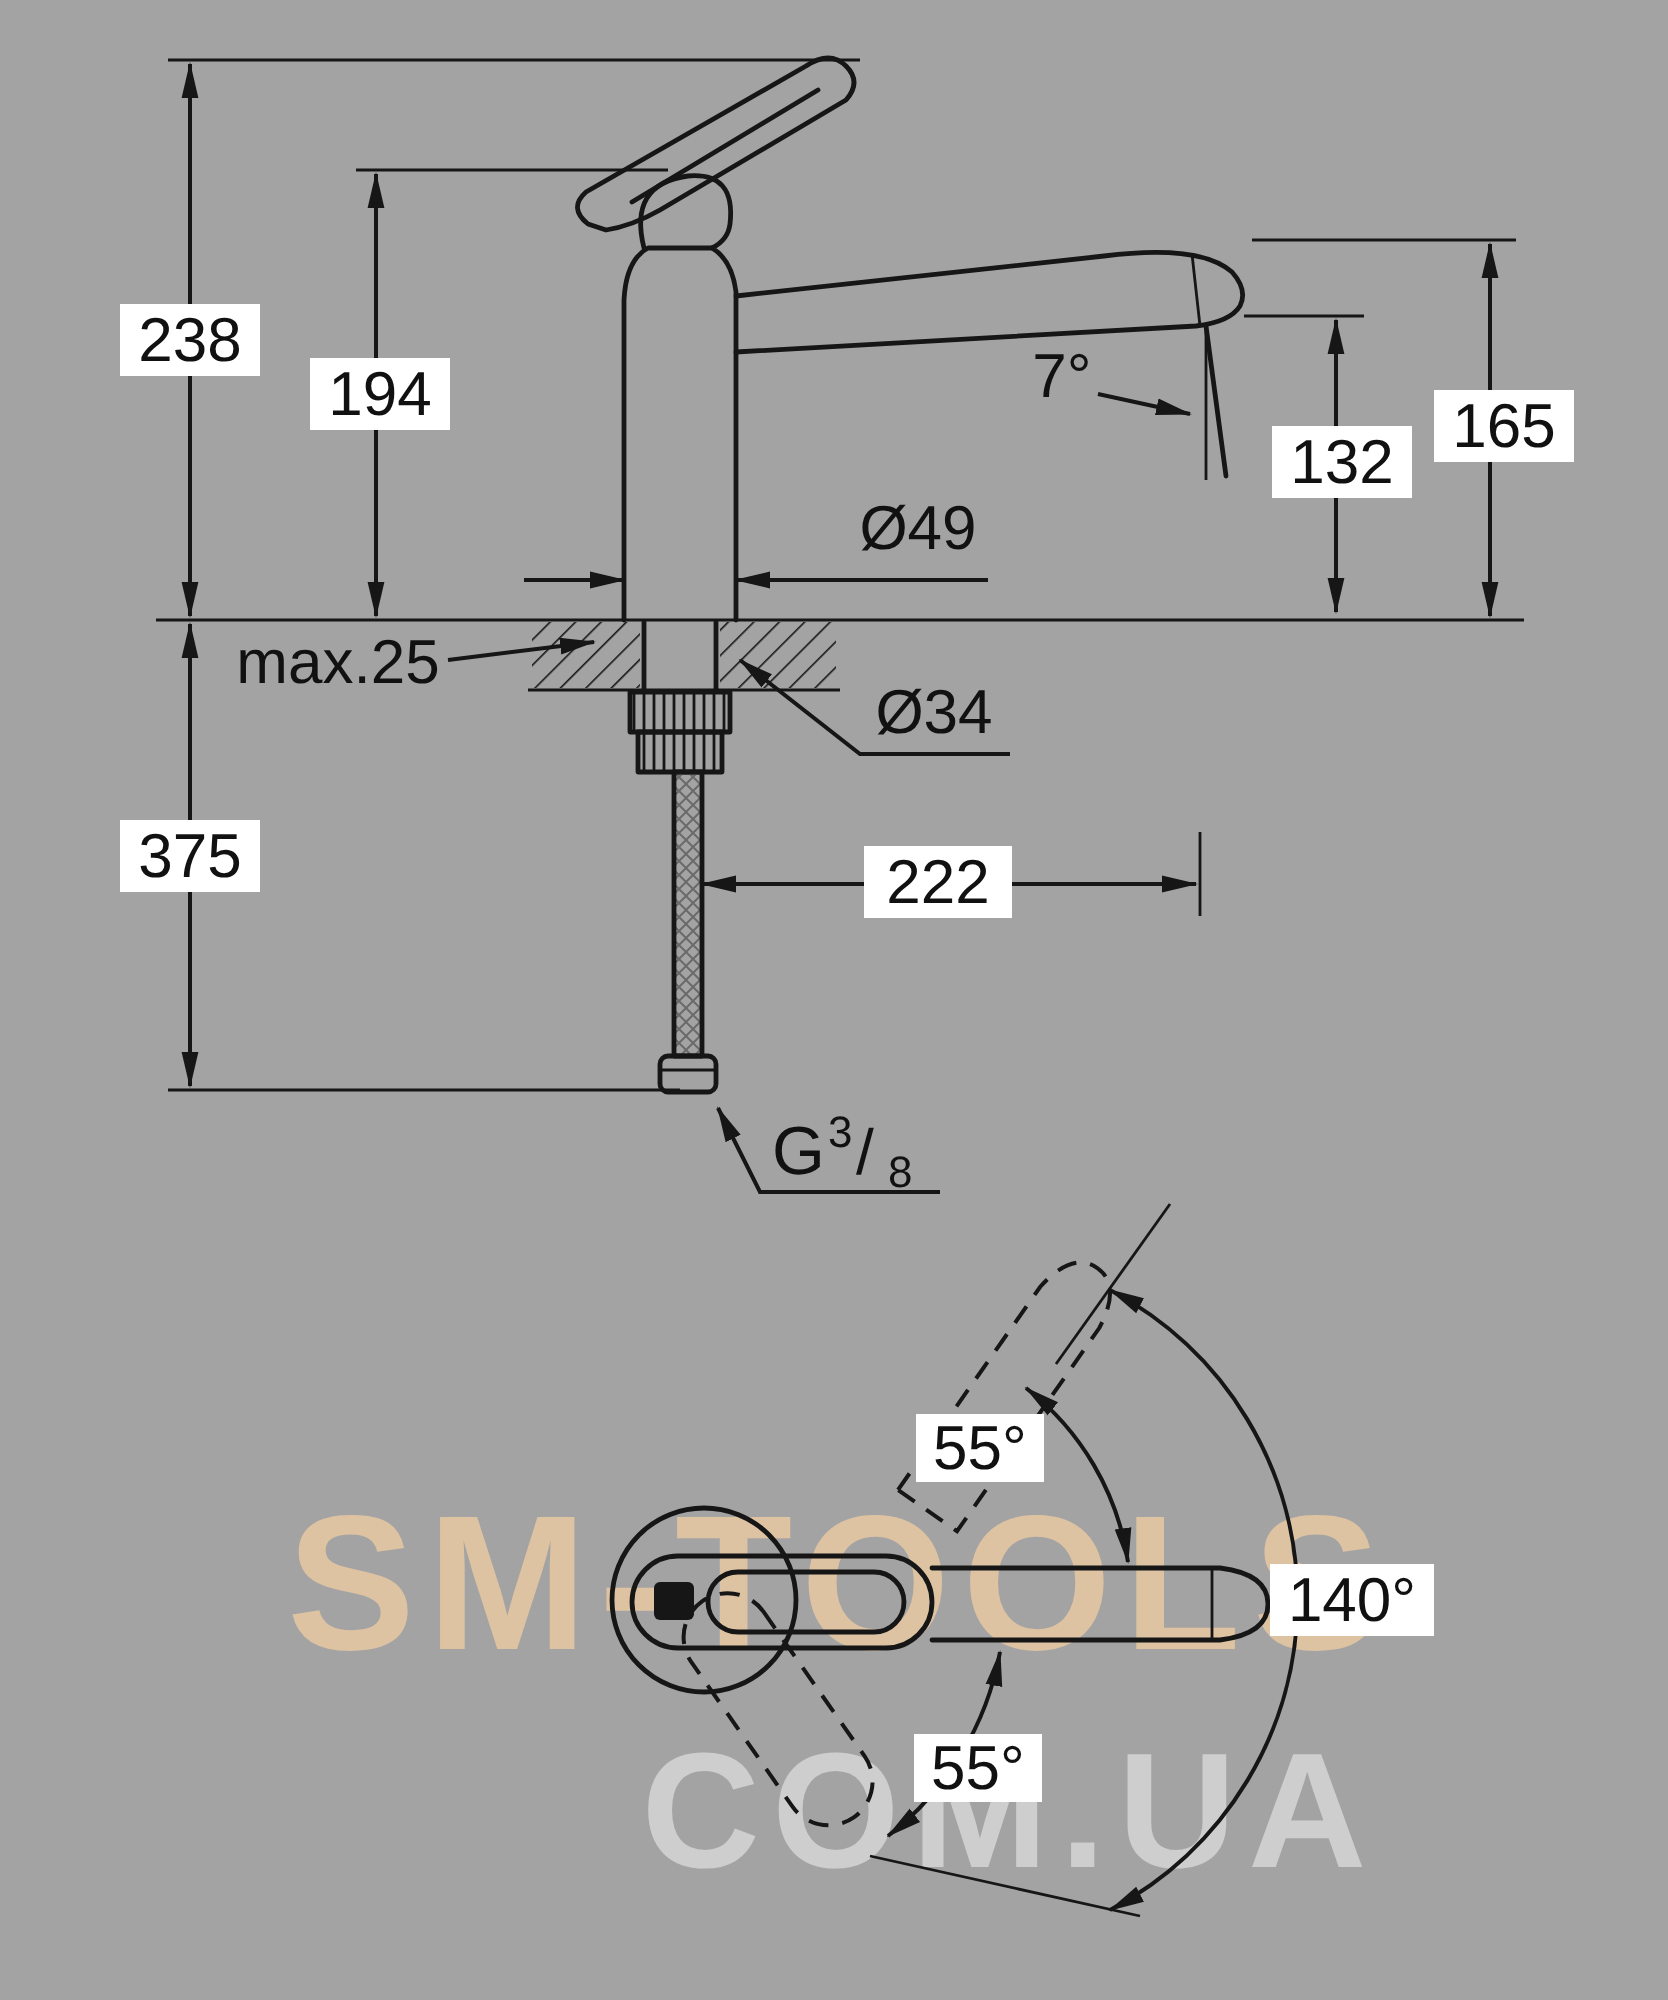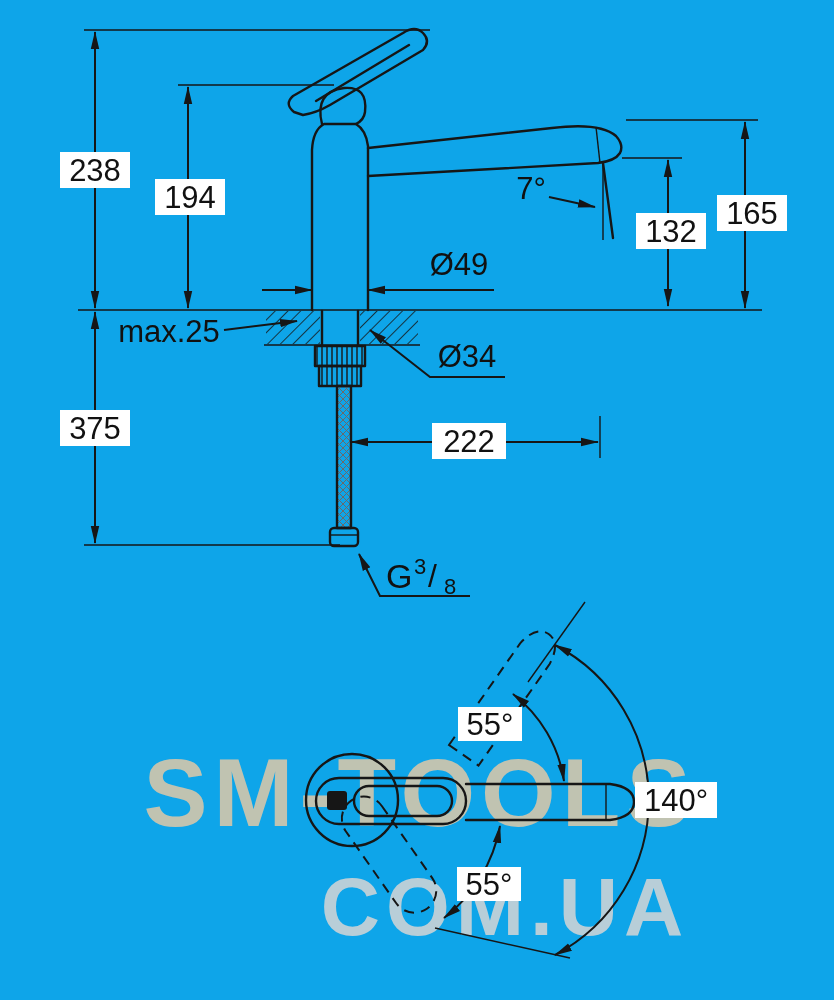--- a/index.html
+++ b/index.html
@@ -1,16 +1,16 @@
 <!DOCTYPE html>
 <html><head>
 <meta charset="utf-8">
 <style>
   html,body{margin:0;padding:0;background:#ffffff;}
-  .stage{position:relative;width:834px;height:1000px;background:#0ea5e9;overflow:hidden;}
+  .stage{position:relative;width:834px;height:1000px;background:#a3a3a3;overflow:hidden;}
   svg{display:block;}
   .obj{stroke:#161616;stroke-width:2.4;fill:none;stroke-linejoin:round;stroke-linecap:round;}
   .d{stroke:#161616;stroke-width:2;fill:none;}
   .e{stroke:#161616;stroke-width:1.4;fill:none;}
   .dash{stroke:#161616;stroke-width:2;fill:none;stroke-dasharray:10 7;}
   .fillk{fill:#161616;stroke:none;}
   .bg{fill:#ffffff;stroke:none;}
   .lbl{font-family:"Liberation Sans","DejaVu Sans",sans-serif;font-size:31px;fill:#111;
        text-anchor:middle;dominant-baseline:central;}
   .lblL{text-anchor:start;}

